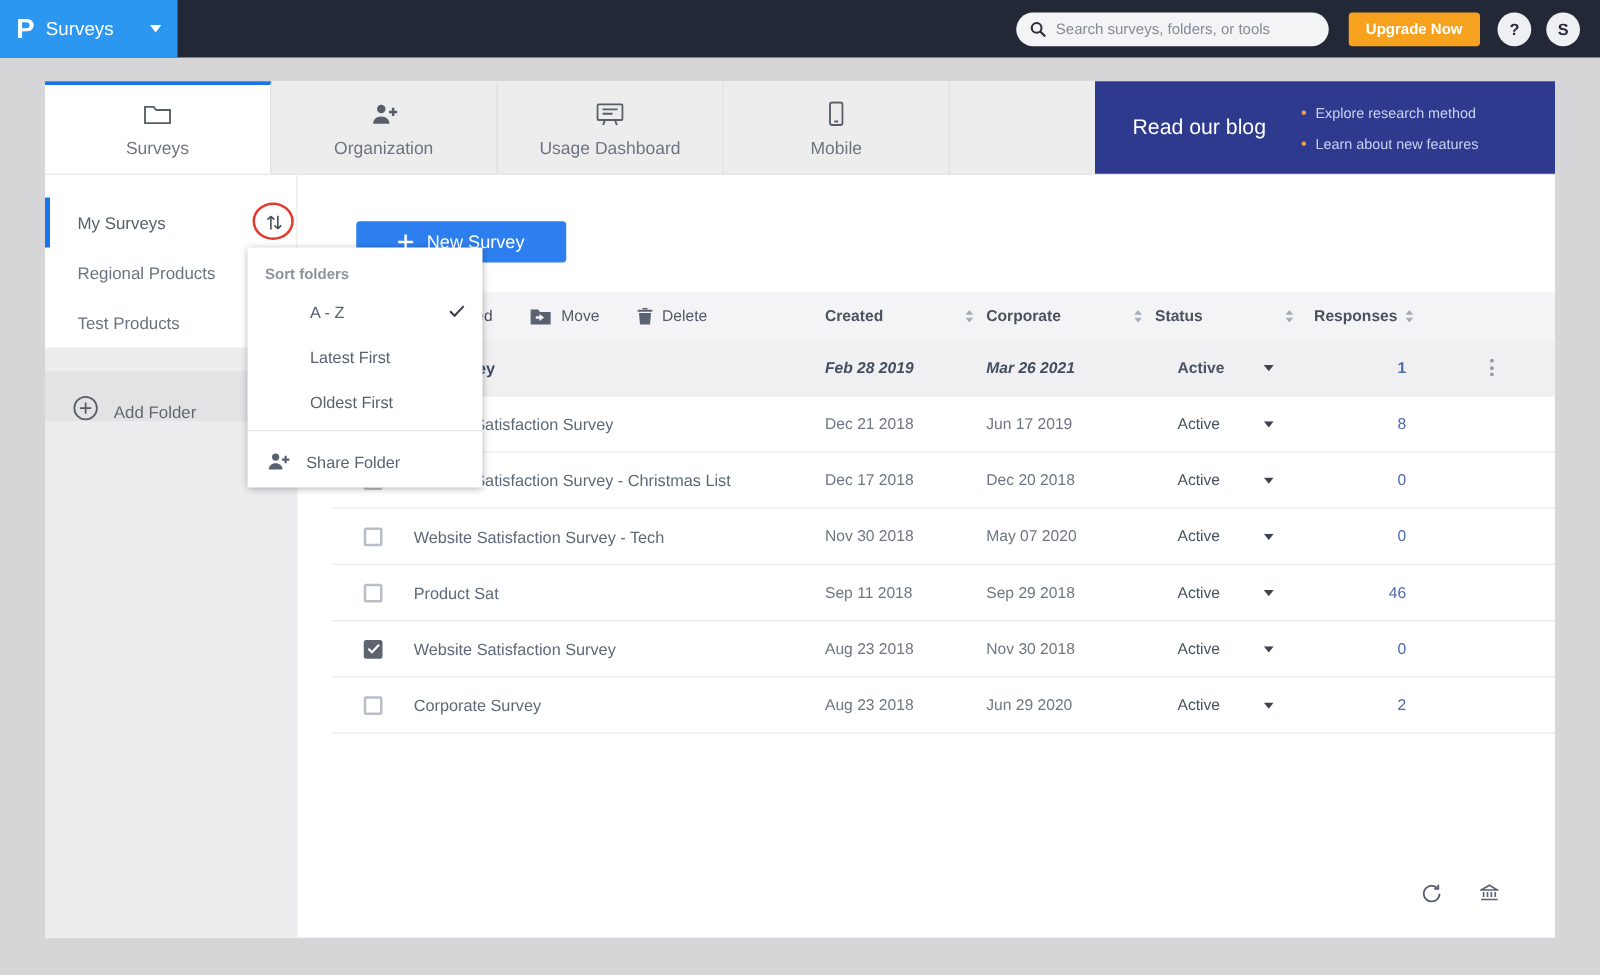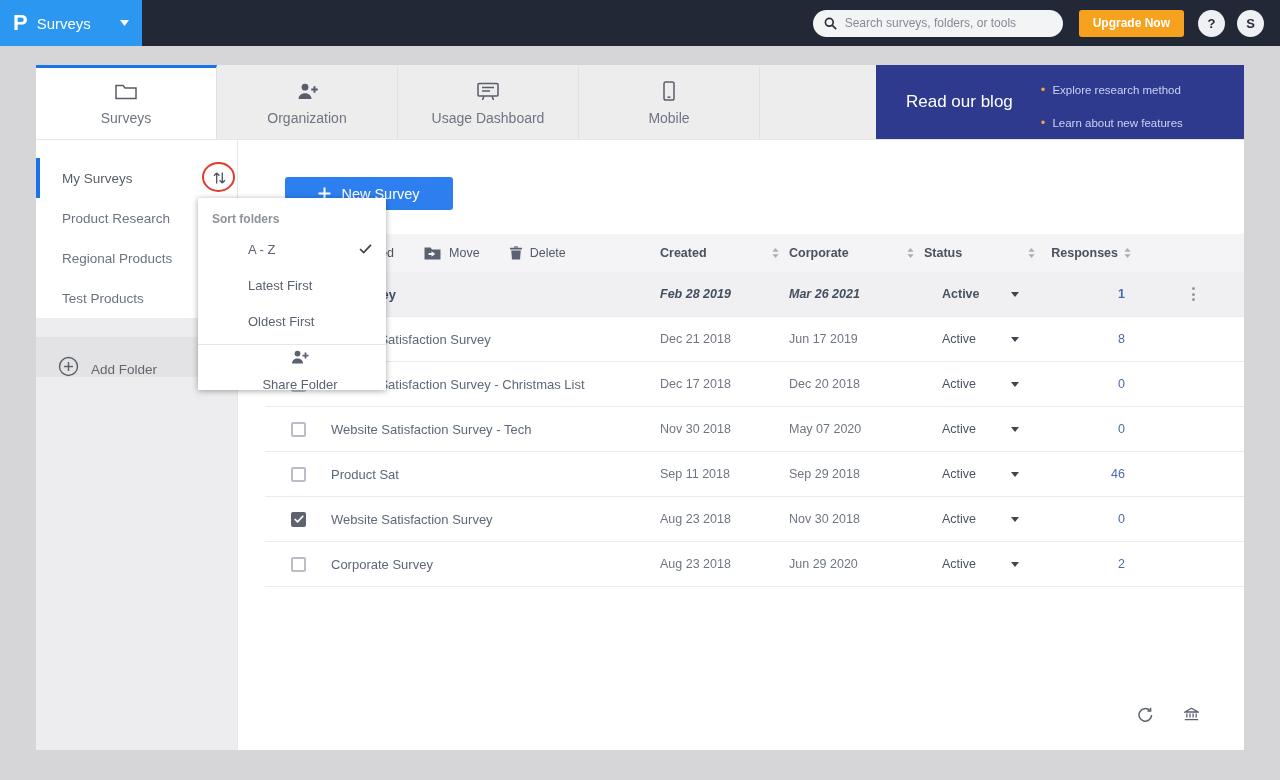--- a/index.html
+++ b/index.html
@@ -59,21 +59,21 @@
     border-top:3px solid transparent; cursor:pointer;
   }
   .tab .ticon { color:#575e69; height:20px; display:flex; align-items:center; }
   .tab.active { background:#fff; border-top:3px solid #1a73e8; }
   .blog-panel {
     margin-left:auto; width:368px; background:#2e3a8e; display:flex; align-items:center;
     padding:0 30px; gap:28px; cursor:pointer;
   }
   .blog-title { color:#fff; font-size:17px; white-space:nowrap; }
   .blog-bullets { list-style:none; }
-  .blog-bullets li { color:#c9d2f4; font-size:11.5px; line-height:1.95; white-space:nowrap;margin-top:8px; }
+  .blog-bullets li { color:#c9d2f4; font-size:11.5px; line-height:1.95; white-space:nowrap; }
   .blog-bullets li::before { content:"•"; color:#f2a33c; margin-right:7px; font-size:13px; }
 
   
   .sidebar {
     position:absolute; left:0; top:75px; width:202px; bottom:0; background:#fff;
     border-right:1px solid #e7e7e9; display:flex; flex-direction:column; padding-top:18px;
   }
   .folder-item {
     height:40px; flex:0 0 40px; display:flex; align-items:center; padding-left:22px;
     font-size:13.5px; color:#6b7280; border-left:4px solid transparent;
@@ -151,21 +151,21 @@
     box-shadow:0 1px 6px rgba(0,0,0,0.35); z-index:30; padding-bottom:2px;
   }
   .dd-title { padding:14px 14px 5px 14px; font-size:12px; font-weight:bold; color:#8d929c; }
   .dd-option {
     height:36px; display:flex; align-items:center; padding-left:50px; padding-right:20px;
     font-size:13px; color:#5a6170; position:relative; cursor:pointer;
   }
   .dd-check { position:absolute; right:14px; top:13px; color:#383e4a; display:flex; }
   .dd-divider { border-top:1px solid #e6e6e8; margin:5px 0; }
   .dd-share { height:38px; display:flex; align-items:center; gap:13px; padding-left:16px;
-              font-size:13px; color:#5a6170; cursor:pointer;flex-direction:column; }
+              font-size:13px; color:#5a6170; cursor:pointer; }
   .dd-share .sicon { color:#5a6170; display:flex; }
 </style>
 </head>
 <body>
 
 <div class="topbar">
   <div class="logo-box">
     <span class="logo-letter">P</span>
     <span class="brand">Surveys</span>
     <span style="display:flex;">
@@ -245,23 +245,20 @@
       <span>My Surveys</span>
       <button class="sort-btn">
         <svg width="15" height="14" viewBox="0 0 15 14" fill="none" stroke="currentColor" stroke-width="1.3">
           <path d="M4.7 12.5V2M4.7 2L2 4.7M4.7 2l2.7 2.7"></path>
           <path d="M10.3 1.5V12M10.3 12L7.6 9.3M10.3 12l2.7-2.7"></path>
         </svg>
       </button>
       <span class="annotation-circle"></span>
     </div>
     <div class="folder-item">
-      <span>Product Research</span>
-    </div>
-    <div class="folder-item">
       <span>Regional Products</span>
     </div>
     <div class="folder-item">
       <span>Test Products</span>
     </div>
     <div class="sidebar-lower">
       <div class="add-folder">
         <span class="aicon">
           <svg width="21" height="21" viewBox="0 0 21 21" fill="none" stroke="currentColor" stroke-width="1.4">
             <circle cx="10.5" cy="10.5" r="9"></circle>

